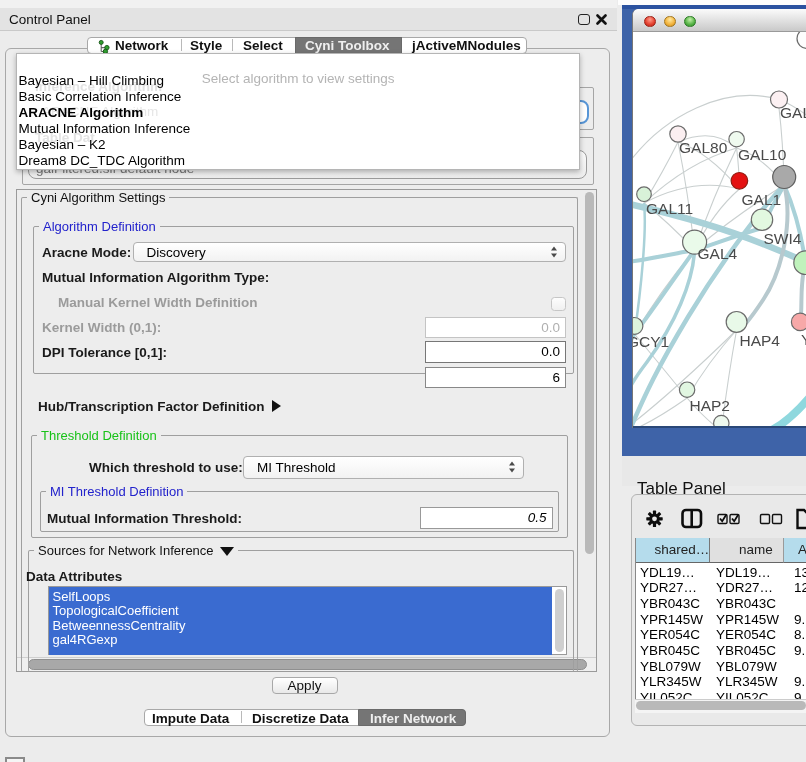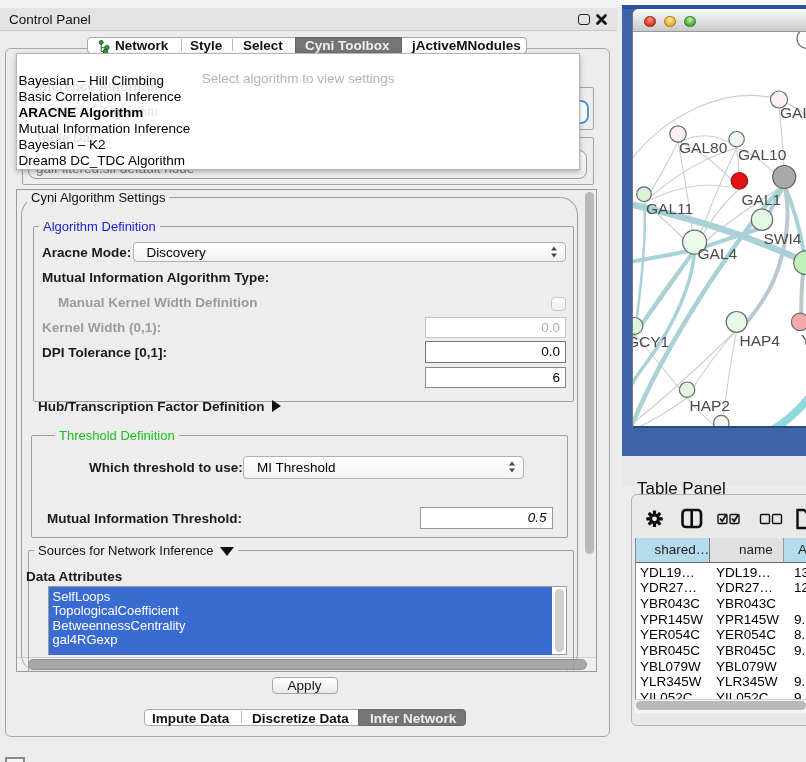--- a/index.html
+++ b/index.html
@@ -59,52 +59,55 @@
       <span style="position:absolute; left:7px; top:10px; color:#777;">galFiltered.sif default node</span>
     </div>
 
   <div class="abs" style="left:16px; top:188.5px; width:581px; height:483px; border:1px solid #9a9a9a; background:#ededed;"></div>
 
   <div class="abs" style="left:585px; top:192px; width:8.5px; height:362px; background:#b9b9b9; border-radius:5px;"></div>
 
   <div class="abs" style="left:17px; top:656.5px; width:579px; height:14.5px; background:#efefef; border-top:1px solid #cfcfcf;"></div>
   <div class="abs" style="left:28px; top:658.5px; width:559px; height:11.5px; background:#a8a8a8; border:1px solid #8f8f8f; border-radius:6px;"></div>
 
-  <div class="gbox" style="left:21px; top:197px; width:557px; height:475px; border-bottom:none;border-radius:18px;">
+  <div class="gbox" style="left:21px; top:197px; width:557px; height:475px; border-bottom:none;">
     <span class="gtitle" style="color:#111;">Cyni Algorithm Settings</span>
   </div>
 
-  <div class="gbox" style="left:33px; top:226px; width:541px; height:176px;">
+  <div class="gbox" style="left:33px; top:226px; width:541px; height:148px;">
     <span class="gtitle" style="color:#2222cc;">Algorithm Definition</span>
   </div>
   <div class="lbl" style="left:42px; top:245px;">Aracne Mode:</div>
   <div class="combo" style="left:132.5px; top:242px; width:433.5px; height:19.5px;">
       <span class="ct">Discovery</span>
       <span class="step"></span>
     </div>
   <div class="lbl" style="left:42px; top:270px;">Mutual Information Algorithm Type:</div>
   <div class="lbl gray" style="left:42px; top:295px;margin-left:16px;">Manual Kernel Width Definition</div>
   <div class="abs" style="left:551px; top:296.5px; width:15px; height:14px; border:1px solid #c6c6c6; border-radius:3.5px; background:linear-gradient(#fdfdfd,#f0f0f0);"></div>
   <div class="lbl gray" style="left:42px; top:320px;">Kernel Width (0,1):</div>
   <div class="field" style="left:425px; top:317px; width:141px; height:21px; border:1px solid #c4c4c4; color:#b0b0b0;">0.0</div>
   <div class="lbl" style="left:42px; top:345px;">DPI Tolerance [0,1]:</div>
   <div class="field" style="left:425px; top:341px; width:141px; height:22px; border:1.5px solid #777; color:#000;">0.0</div>
   <div class="field" style="left:425px; top:366.5px; width:141px; height:21.5px; border:1px solid #888; color:#000;">6</div>
 
   <div class="lbl" style="left:38px; top:399px;">Hub/Transcription Factor Definition</div>
   <div class="abs" style="left:272px; top:400px; width:0; height:0; border-top:6px solid transparent; border-bottom:6px solid transparent; border-left:9px solid #111;"></div>
 
   <div class="gbox" style="left:31px; top:434.5px; width:537px; height:103px;">
-    <span class="gtitle" style="color:#18c218;margin-left:18px;">Threshold Definition</span>
+    <span class="gtitle" style="color:#18c218;">Threshold Definition</span>
   </div>
   <div class="lbl" style="left:89px; top:460px;">Which threshold to use:</div>
   <div class="combo" style="left:243px; top:455.5px; width:281px; height:23px;">
       <span class="ct">MI Threshold</span>
       <span class="step"></span>
     </div>
+  <div class="gbox" style="left:40px; top:490.5px; width:519px; height:41px;">
+    <span class="gtitle" style="color:#2222cc;">MI Threshold Definition</span>
+  </div>
   <div class="lbl" style="left:47px; top:511px;">Mutual Information Threshold:</div>
   <div class="field" style="left:419.5px; top:506.5px; width:133px; height:22.5px; border:1px solid #999; color:#000;font-style:italic;">0.5</div>
 
   <div class="gbox" style="left:28px; top:549.5px; width:546px; height:122px; border-bottom:none;">
     <span class="gtitle" style="color:#111;">Sources for Network Inference <span style="display:inline-block; width:0; height:0; border-left:7px solid transparent; border-right:7px solid transparent; border-top:9px solid #111; vertical-align:middle; margin-left:3px;"></span></span>
   </div>
   <div class="lbl" style="left:26px; top:569px;">Data Attributes</div>
   <div class="abs" style="left:48px; top:585.5px; width:518.5px; height:69.5px; background:#fff; border:1px solid #999;"></div>
   <div class="abs" style="left:48.8px; top:586.5px; width:503.7px; height:68px; background:#3a6bd0;"></div>
   <div class="abs" style="left:52.5px; top:589.5px; font-size:13px; line-height:14.5px; color:#fff;">SelfLoops<br>TopologicalCoefficient<br>BetweennessCentrality<br>gal4RGexp</div>

